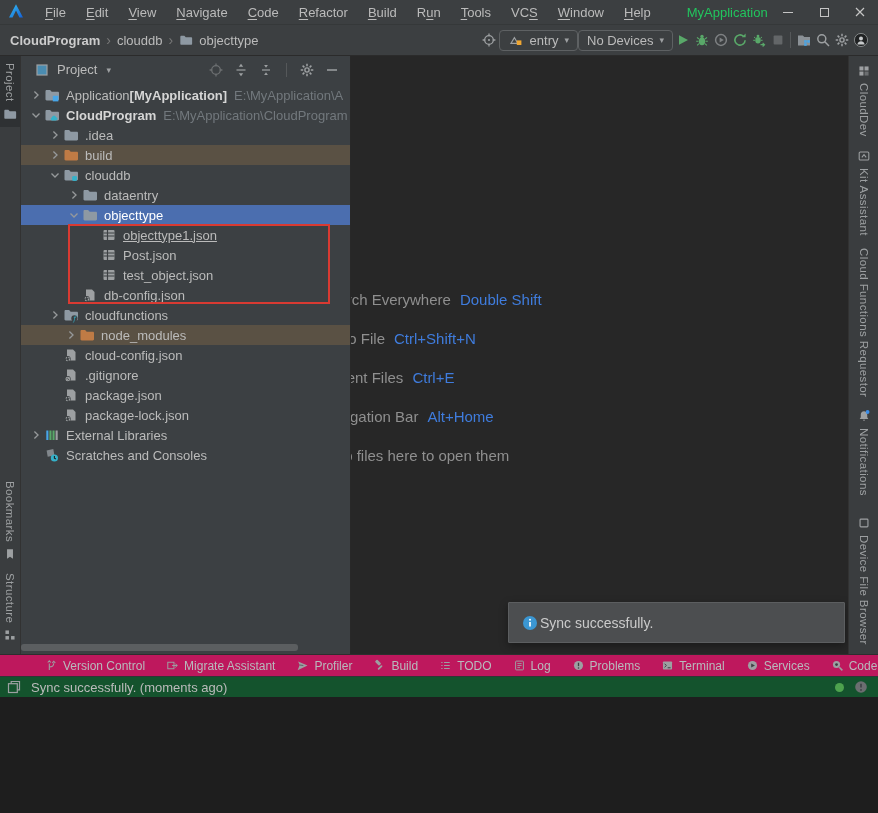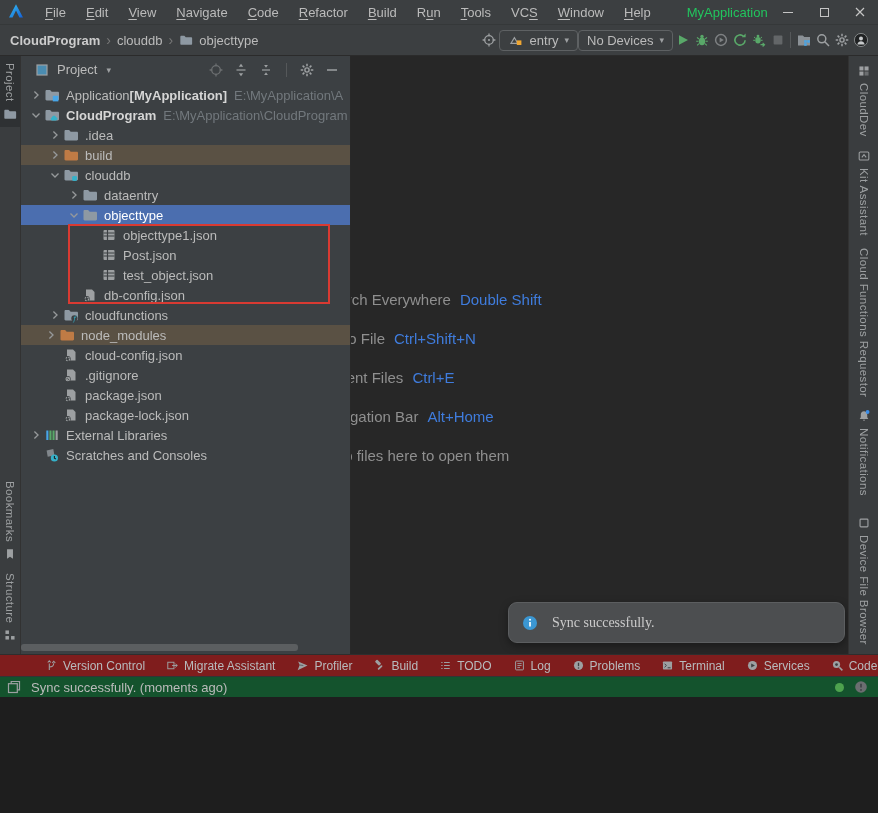--- a/index.html
+++ b/index.html
@@ -57,23 +57,23 @@
   .ticon { flex:0 0 16px; width:16px; height:16px; margin-right:6px; display:flex; align-items:center; justify-content:center; }
   .tbold { font-weight:bold; color:#d6d6d6; }
   .tpath { color:#72787d; margin-left:7px; }
   .annotation-red { position:absolute; left:47px; top:168px; width:262px; height:80px; border:2px solid #d93a32; z-index:6; pointer-events:none; }
   .h-scroll { position:absolute; left:0; bottom:3px; width:277px; height:7px; border-radius:3px; background:#5b5e60; z-index:4; }
   
   .editor { flex:1 1 auto; background:#272727; position:relative; overflow:hidden; }
   .shortcuts { position:absolute; left:-31px; top:224px; white-space:nowrap; font-size:15px; color:#8f8f8f; }
   .sc-line { height:39px; display:flex; align-items:center; }
   .sc-keys { color:#3f7cdd; margin-left:9px; }
-  .toast { position:absolute; right:3px; bottom:11px; width:337px; height:41px; background:#4c4e50; border:1px solid #5c5e60; border-radius:9px; display:flex; align-items:center; padding:0 13px; gap:14px; font-size:14px; color:#cbcbcb; box-shadow:0 3px 8px rgba(0,0,0,.35);font-family:Liberation Serif, serif; }
+  .toast { position:absolute; right:3px; bottom:11px; width:337px; height:41px; background:#4c4e50; border:1px solid #5c5e60; border-radius:1px; display:flex; align-items:center; padding:0 13px; gap:2px; font-size:14px; color:#cbcbcb; box-shadow:0 3px 8px rgba(0,0,0,.35); }
   
-  .bottom-bar { flex:0 0 22px; display:flex; align-items:center; background:#7f1d1d; border-top:1px solid #2e2e2e; padding-left:45px; gap:21px; font-size:12px; overflow:hidden; white-space:nowrap; }
+  .bottom-bar { flex:0 0 22px; display:flex; align-items:center; background:#be185d; border-top:1px solid #2e2e2e; padding-left:45px; gap:21px; font-size:12px; overflow:hidden; white-space:nowrap; }
   .bb-item { display:flex; align-items:center; gap:5px; color:#b8bbbd; flex:0 0 auto; }
   .status-bar { flex:0 0 21px; display:flex; align-items:center; background:#14532d; border-top:1px solid #323536; padding:0 9px 0 6px; gap:9px; font-size:13px; color:#bbbbbb; }
   .sb-right { margin-left:auto; display:flex; align-items:center; gap:9px; }
   .green-dot { width:9px; height:9px; border-radius:50%; background:#4ea24e; }
   svg { display:block; }
 </style>
 </head>
 <body>
 
 <div class="window">
@@ -395,21 +395,21 @@
                 <path d="M4 6.2 8 10.3 12 6.2" fill="none" stroke="#96999b" stroke-width="1.5"></path>
               </svg>
             </span>
             <span class="ticon">
               <svg width="16" height="16" viewBox="0 0 16 16" xmlns="http://www.w3.org/2000/svg">
                 <path d="M1.5 4.3c0-.7.5-1.2 1.2-1.2h3.4l1.6 1.7h6.1c.7 0 1.2.5 1.2 1.2v6.3c0 .7-.5 1.2-1.2 1.2H2.7c-.7 0-1.2-.5-1.2-1.2z" fill="#8e99a3"></path>
               </svg>
             </span>
             <span class="tlabel">objecttype</span>
           </div>
-          <div class="row" style="padding-left: 63px;">
+          <div class="row" style="padding-left: 63px; text-decoration: underline;">
             <span class="chev"></span>
             <span class="ticon">
               <svg width="16" height="16" viewBox="0 0 16 16" xmlns="http://www.w3.org/2000/svg">
                 <rect x="2.5" y="3" width="11" height="10" rx="1" fill="#9da0a2"></rect>
                 <path d="M2.5 6h11M2.5 9h11M6.5 3v10" stroke="#3c4043" stroke-width="1.2"></path>
               </svg>
             </span>
             <span class="tlabel">objecttype1.json</span>
           </div>
           <div class="row" style="padding-left: 63px;">
@@ -451,21 +451,21 @@
             </span>
             <span class="ticon">
               <svg width="16" height="16" viewBox="0 0 16 16" xmlns="http://www.w3.org/2000/svg">
                 <path d="M1.5 4.3c0-.7.5-1.2 1.2-1.2h3.4l1.6 1.7h6.1c.7 0 1.2.5 1.2 1.2v6.3c0 .7-.5 1.2-1.2 1.2H2.7c-.7 0-1.2-.5-1.2-1.2z" fill="#8e99a3"></path>
                 <circle cx="11.4" cy="11.4" r="3.1" fill="#3c4043"></circle>
                 <text x="11.6" y="13.9" text-anchor="middle" font-size="7" font-style="italic" font-family="DejaVu Serif,serif" fill="#35b1c9">f</text>
               </svg>
             </span>
             <span class="tlabel">cloudfunctions</span>
           </div>
-          <div class="row excluded" style="padding-left: 21px;">
+          <div class="row excluded" style="padding-left: 41px;">
             <span class="chev">
               <svg width="14" height="14" viewBox="0 0 16 16" xmlns="http://www.w3.org/2000/svg">
                 <path d="M6.2 4 10.3 8 6.2 12" fill="none" stroke="#96999b" stroke-width="1.5"></path>
               </svg>
             </span>
             <span class="ticon">
               <svg width="16" height="16" viewBox="0 0 16 16" xmlns="http://www.w3.org/2000/svg">
                 <path d="M1.5 4.3c0-.7.5-1.2 1.2-1.2h3.4l1.6 1.7h6.1c.7 0 1.2.5 1.2 1.2v6.3c0 .7-.5 1.2-1.2 1.2H2.7c-.7 0-1.2-.5-1.2-1.2z" fill="#bf7b45"></path>
               </svg>
             </span>

